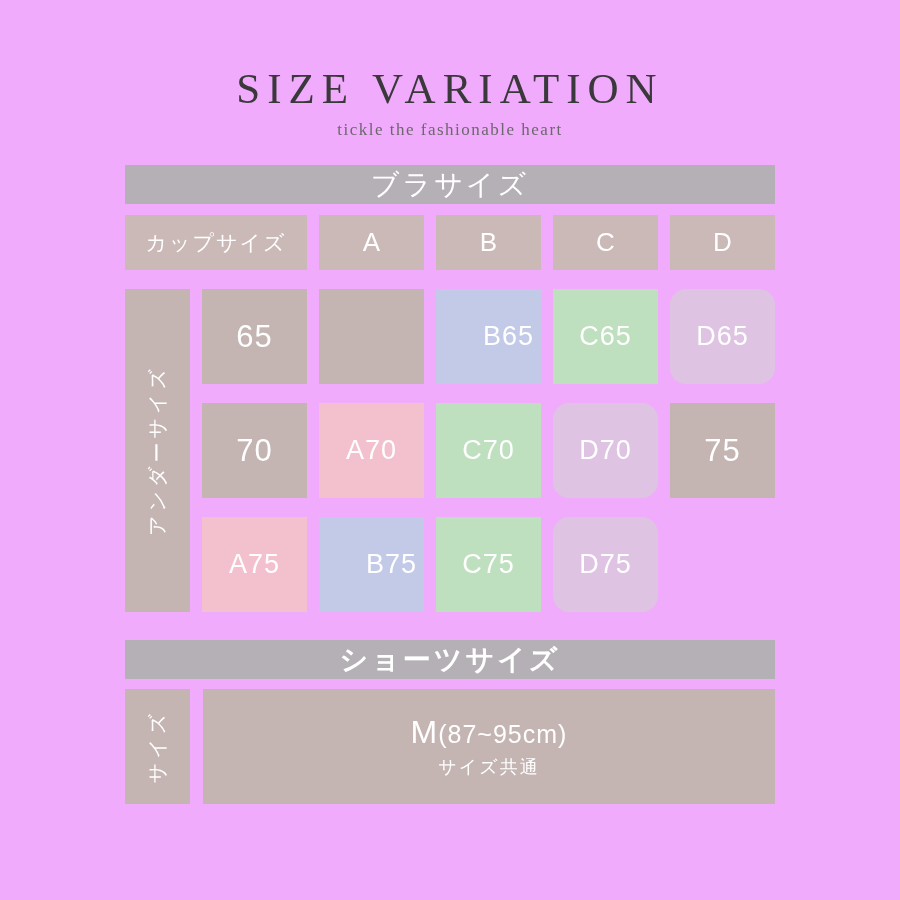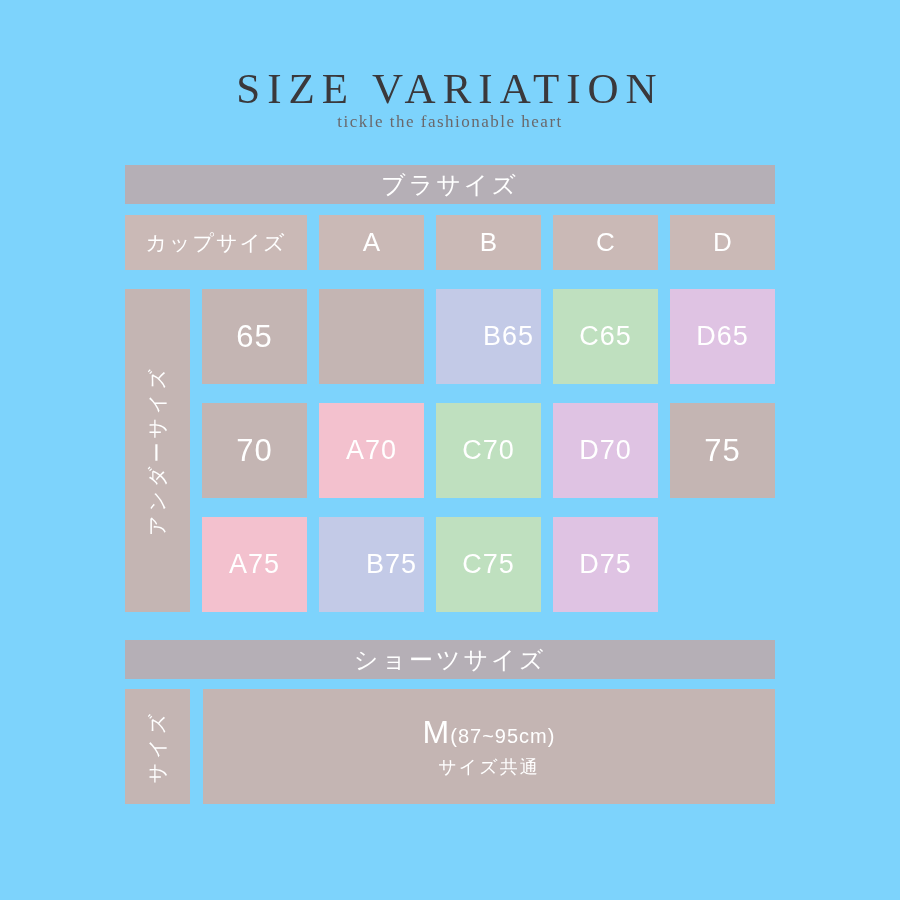--- a/index.html
+++ b/index.html
@@ -1,50 +1,50 @@
 <!DOCTYPE html>
 <html style="--bar: #b5afb6; --taupe: #c4b5b3; --taupe-header: #cab9b6; --pink: #f3c1ce; --blue: #c3cae7; --green: #bfe0bf; --purple: #dfc3e3; --title-text: #3a383b; --subtitle-text: #6a686b; --cell-text: #ffffff;"><head>
 <meta charset="utf-8">
 <style>
   html,body{margin:0;padding:0;background:#ffffff;}
   .canvas{
     position:relative;
     width:900px;height:900px;
-    background:#7dd3fc;
+    background:#f0abfc;
     font-family:"Liberation Sans","DejaVu Sans",sans-serif;
     overflow:hidden;
   }
   
   .page-title{
     position:absolute;top:64px;left:0;width:900px;
     text-align:center;
     font-family:"Liberation Serif","DejaVu Serif",serif;
     font-weight:400;
     font-size:43px;
     letter-spacing:7px;
     color:var(--title-text);
   }
   .page-subtitle{
-    position:absolute;top:112px;left:0;width:900px;
+    position:absolute;top:120px;left:0;width:900px;
     text-align:center;
     font-family:"Liberation Serif","DejaVu Serif",serif;
     font-size:17px;
     letter-spacing:1.5px;
     color:var(--subtitle-text);
   }
   
   .section-bar{
     position:absolute;left:125px;width:650px;height:39px;
     background:var(--bar);
     color:var(--cell-text);
     display:flex;align-items:center;justify-content:center;
-    font-size:24px;letter-spacing:3px;
+    font-size:28px;letter-spacing:3px;
   }
   .bra-bar{top:165px;}
-  .shorts-bar{top:640px;}
+  .shorts-bar{top:640px;font-weight:bold;}
   
   .bra-grid{
     position:absolute;top:215px;left:125px;width:650px;
     display:grid;
     grid-template-columns:65px 105px repeat(4,1fr);
     grid-template-rows:55px 95px 95px 95px;
     gap:19px 12px;
   }
   .cell{
     display:flex;align-items:center;justify-content:center;
@@ -56,41 +56,41 @@
   .under-label-cell{
     grid-column:1;grid-row:2/5;
     background:var(--taupe);
   }
   .under-num{background:var(--taupe);font-size:31px;letter-spacing:1px;}
   .size-cell{font-size:27px;letter-spacing:1px;}
   [data-color="taupe"]{background:var(--taupe);}
   [data-color="pink"]{background:var(--pink);}
   [data-color="blue"]{background:var(--blue);padding-left:40px;}
   [data-color="green"]{background:var(--green);}
-  [data-color="purple"]{background:var(--purple);}
+  [data-color="purple"]{background:var(--purple);border-radius:16px;}
   .vtext{
     transform:rotate(-90deg);
     white-space:nowrap;
     font-size:20px;letter-spacing:4px;
   }
   
   .shorts-row{
     position:absolute;top:689px;left:125px;width:650px;height:115px;
     display:grid;
     grid-template-columns:65px 1fr;
     gap:0 13px;
   }
   .shorts-label-cell{background:var(--taupe);}
   .shorts-main-cell{
     background:var(--taupe);
     flex-direction:column;
   }
   .shorts-size-line{display:flex;align-items:baseline;justify-content:center;}
   .shorts-size-main{font-size:32px;letter-spacing:1px;}
-  .shorts-size-range{font-size:20px;letter-spacing:1px;text-align:center;}
+  .shorts-size-range{font-size:25px;letter-spacing:1px;text-align:center;}
   .shorts-size-note{font-size:18px;letter-spacing:2px;margin-top:4px;}
 </style>
 </head>
 <body>
 
 <div class="canvas">
 
   <div class="page-title">SIZE VARIATION</div>
   <div class="page-subtitle">tickle the fashionable heart</div>
 

